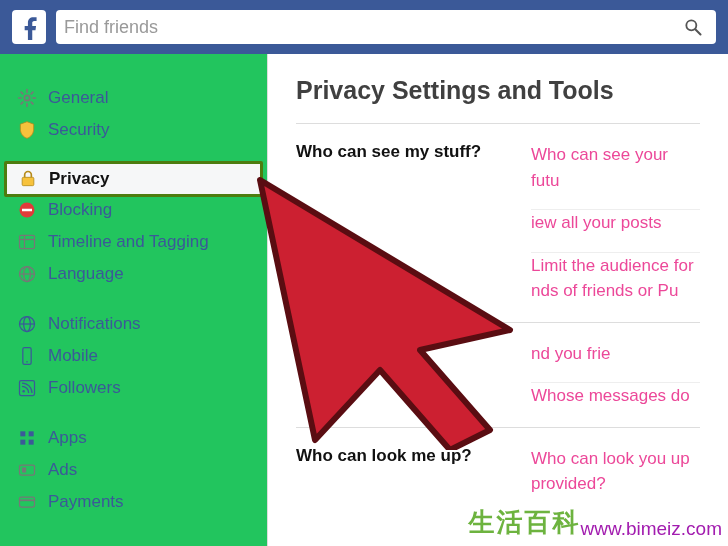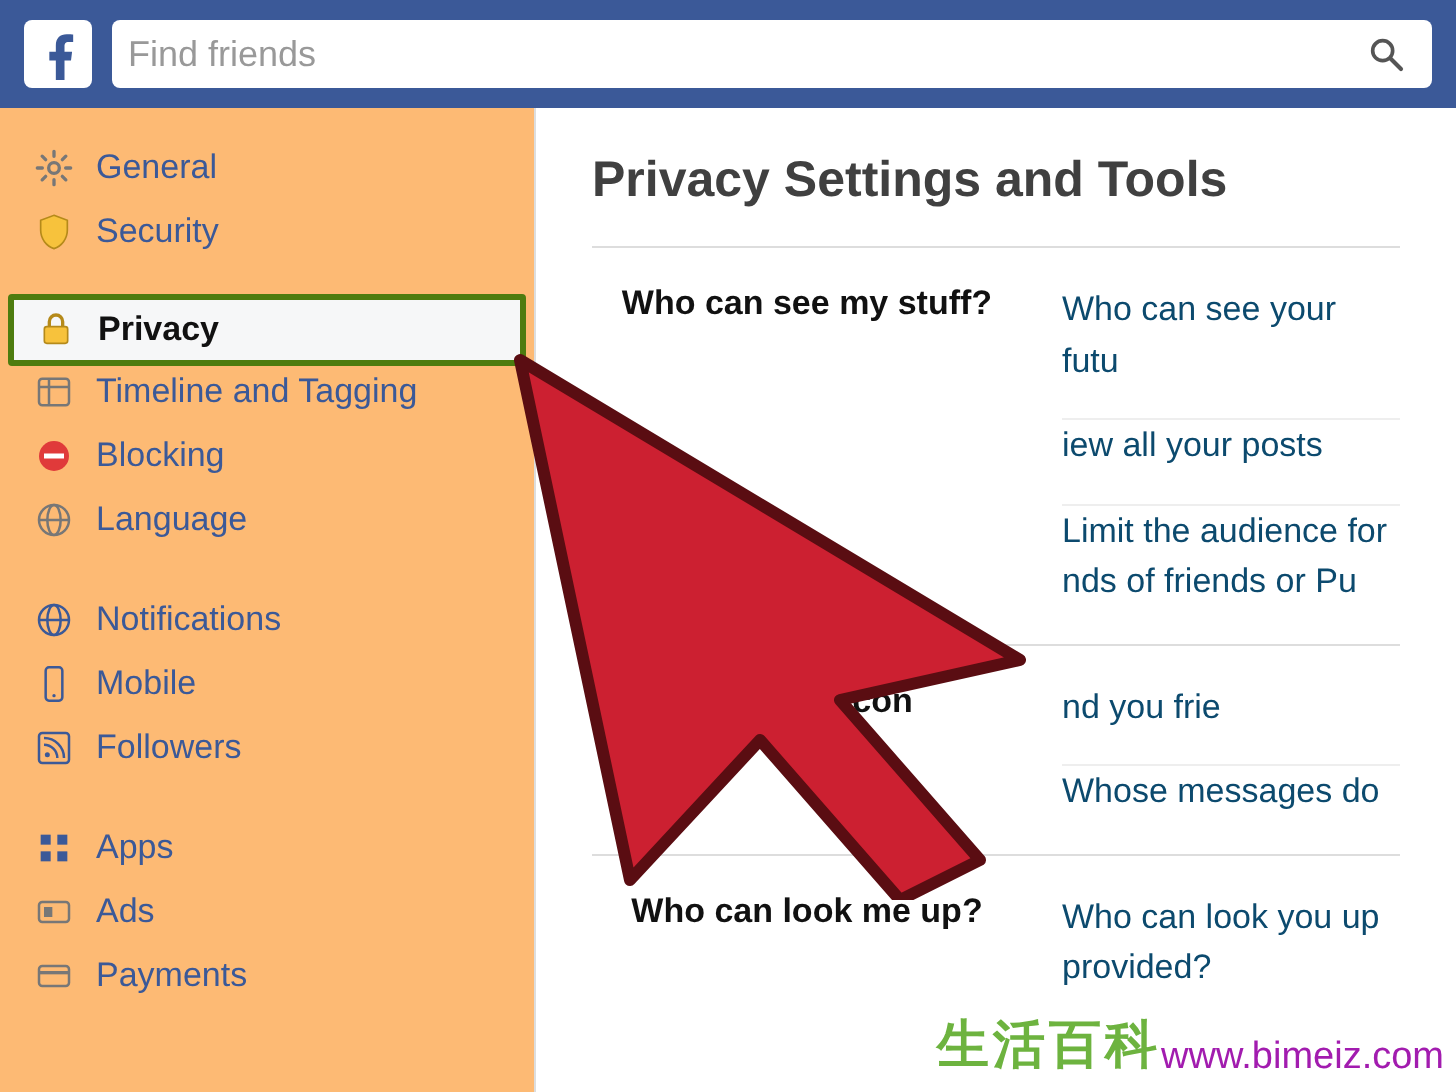--- a/index.html
+++ b/index.html
@@ -51,22 +51,22 @@
   .search-btn svg { width: 20px; height: 20px; fill: #555; }
 
   .body-wrap {
     display: flex;
     background: #fff;
     height: calc(100% - 54px);
   }
   .sidebar {
     width: 268px;
     border-right: 1px solid #ddd;
-    padding: 14px 0;
-    background: #fdba74;
+    padding: 28px 0;
+    background: #22c55e;
   }
   .side-group { margin-bottom: 18px; }
   .side-item {
     display: flex;
     align-items: center;
     gap: 10px;
     padding: 5px 16px;
     font-size: 17px;
     color: #3b5998;
     cursor: pointer;
@@ -101,25 +101,24 @@
     padding: 18px 0;
     display: flex;
     gap: 20px;
   }
   .section .q {
     width: 215px;
     font-size: 17px;
     font-weight: bold;
     color: #111;
     flex-shrink: 0;
-    text-align: center;
   }
   .section .v {
     flex: 1;
-    color: #0c4a6e;
+    color: #ec4899;
     font-size: 17px;
     line-height: 1.5;
   }
   .sub-v {
     margin-top: 16px;
     border-top: 1px solid #eee;
   }
 
   .cursor-arrow {
     position: absolute;
@@ -200,35 +199,35 @@
           <svg viewBox="0 0 24 24" width="20" height="20">
               <rect x="5" y="10" width="14" height="10" rx="1.5" fill="#f7c23c" stroke="#b58a1a"></rect>
               <path d="M8 10V7a4 4 0 018 0v3" fill="none" stroke="#b58a1a" stroke-width="2"></path>
             </svg>
         </span>
         <span>Privacy</span>
       </div>
       <div class="side-item">
         <span class="icon">
           <svg viewBox="0 0 24 24" width="20" height="20">
+              <circle cx="12" cy="12" r="9" fill="#e03a3a"></circle>
+              <rect x="6" y="10.5" width="12" height="3" fill="#fff"></rect>
+            </svg>
+        </span>
+        <span>Blocking</span>
+      </div>
+      <div class="side-item">
+        <span class="icon">
+          <svg viewBox="0 0 24 24" width="20" height="20">
               <rect x="3" y="4" width="18" height="16" rx="2" fill="none" stroke="#777" stroke-width="1.5"></rect>
               <line x1="3" y1="9" x2="21" y2="9" stroke="#777" stroke-width="1.5"></line>
               <line x1="9" y1="4" x2="9" y2="20" stroke="#777" stroke-width="1.5"></line>
             </svg>
         </span>
         <span>Timeline and Tagging</span>
-      </div>
-      <div class="side-item">
-        <span class="icon">
-          <svg viewBox="0 0 24 24" width="20" height="20">
-              <circle cx="12" cy="12" r="9" fill="#e03a3a"></circle>
-              <rect x="6" y="10.5" width="12" height="3" fill="#fff"></rect>
-            </svg>
-        </span>
-        <span>Blocking</span>
       </div>
       <div class="side-item">
         <span class="icon">
           <svg viewBox="0 0 24 24" width="20" height="20">
               <circle cx="12" cy="12" r="9" fill="none" stroke="#777" stroke-width="1.5"></circle>
               <ellipse cx="12" cy="12" rx="4" ry="9" fill="none" stroke="#777" stroke-width="1.5"></ellipse>
               <line x1="3" y1="12" x2="21" y2="12" stroke="#777" stroke-width="1.5"></line>
             </svg>
         </span>
         <span>Language</span>

